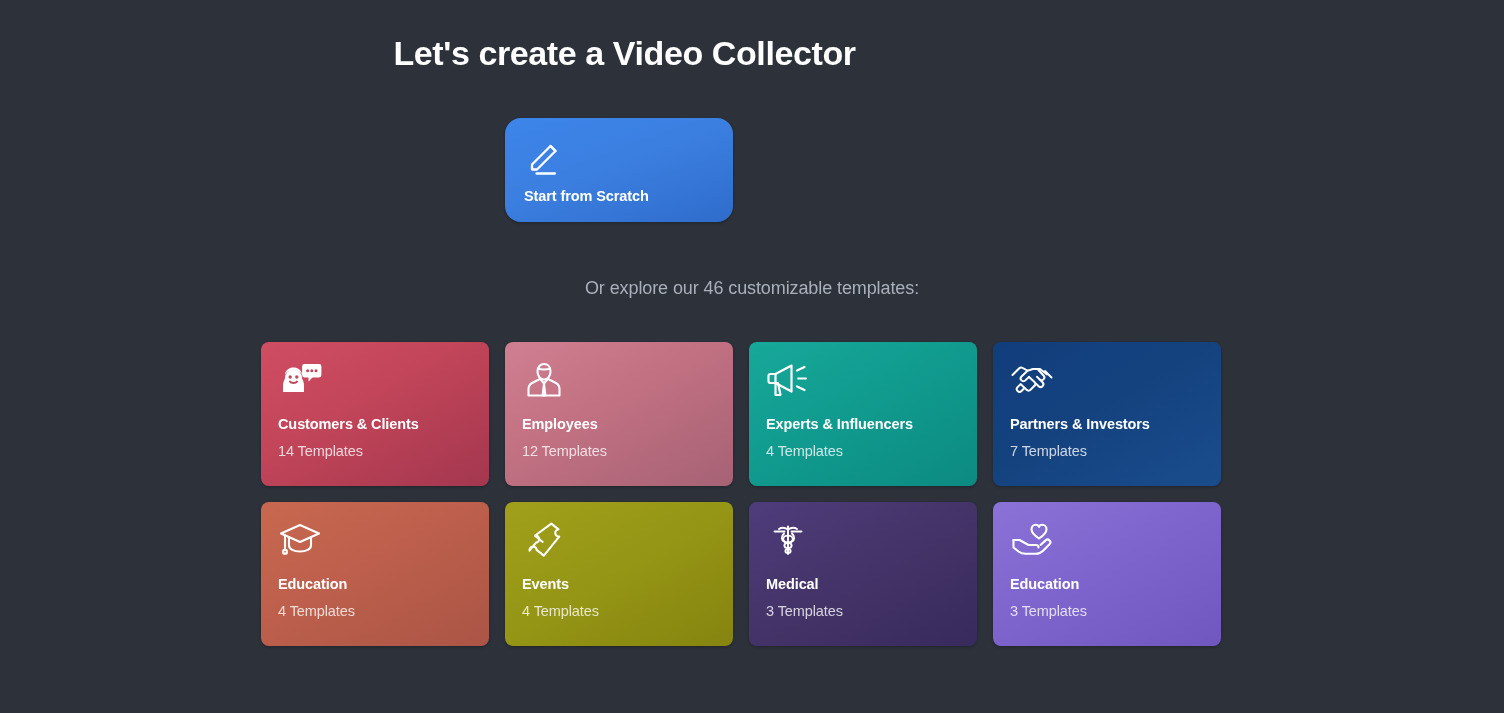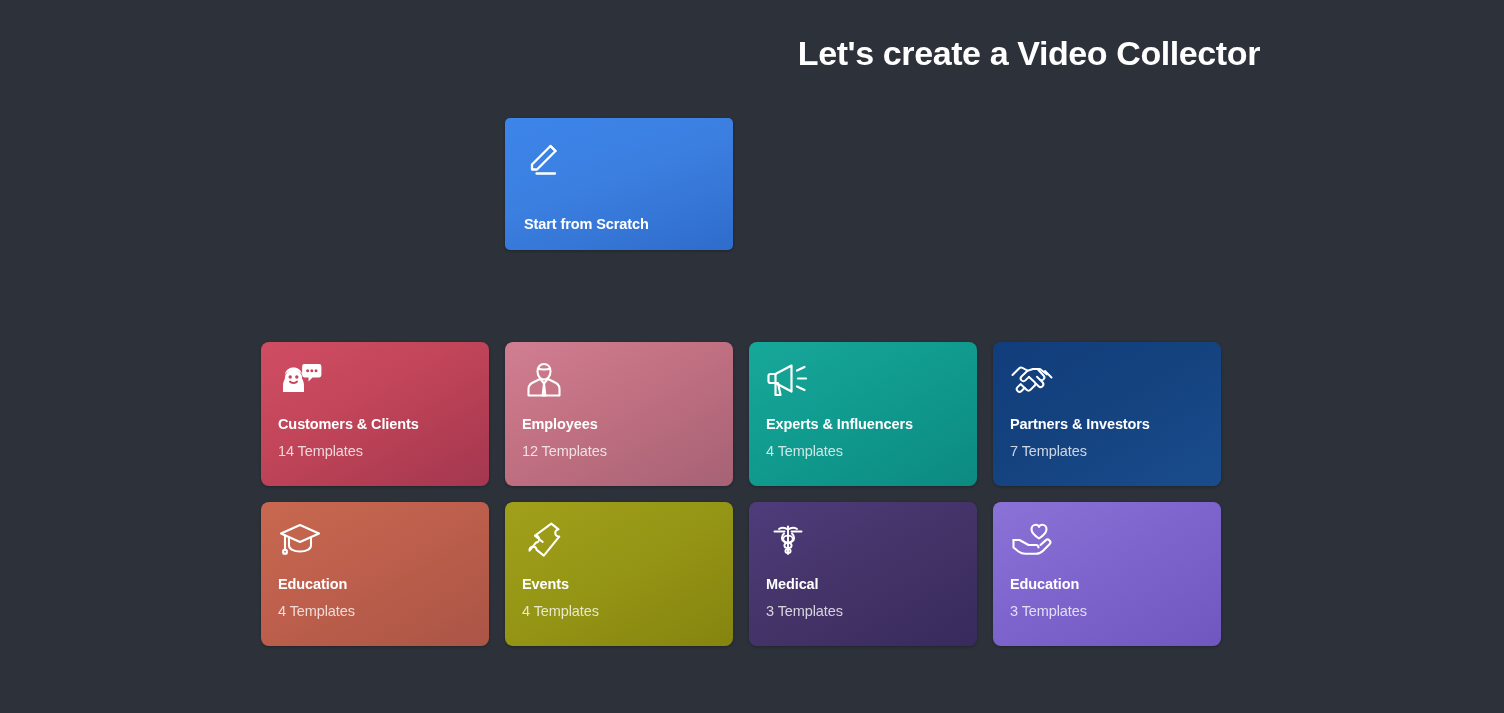--- a/index.html
+++ b/index.html
@@ -21,41 +21,40 @@
     height: 713px;
     position: relative;
   }
 
   
   .page-title {
     position: absolute;
     top: 34px;
     left: 0;
     width: 1249px;
-    text-align: right;
+    text-align: center;
     font-size: 34px;
     font-weight: bold;
     color: #ffffff;
     letter-spacing: -0.4px;
-    margin-left: 11px;
   }
 
   
   .action-row {
     position: absolute;
     top: 118px;
     left: 505px;
     display: flex;
     gap: 24px;
   }
 
   .action-card {
     width: 228px;
-    height: 132px;
-    border-radius: 5px;
+    height: 104px;
+    border-radius: 16px;
     position: relative;
     cursor: pointer;
     overflow: hidden;
     box-shadow: 0 1px 3px rgba(0,0,0,0.28);
   }
 
   .action-card.scratch {
     background: linear-gradient(160deg, #3d85ea 0%, #3b7fe0 45%, #2f6ccb 100%);
   }
 
@@ -158,20 +157,21 @@
           <path d="M26.5 10 L31.5 15"></path>
           <path d="M12.5 37.5 L31 37.5"></path>
         </svg>
       </span>
       <span class="action-label">Start from Scratch</span>
     </div>
 
 
   </div>
 
+  <p class="subtitle">Or explore our 46 customizable templates:</p>
 
   <div class="templates-grid">
 
     <div class="template-card" style="background:linear-gradient(150deg,#d04d63 0%,#c24559 42%,#a3374f 100%);">
       <span class="template-icon">
         <svg viewBox="0 0 44 44" width="44" height="44">
           <path d="M5 27.5 C5 21 9.5 16 15.5 16 C21.5 16 26 21 26 27.5 L26 34 L5 34 Z" fill="#ffffff"></path>
           <circle cx="15.5" cy="20" r="8.6" fill="#ffffff"></circle>
           <circle cx="12.2" cy="19" r="1.7" fill="#c24559"></circle>
           <circle cx="18.8" cy="19" r="1.7" fill="#c24559"></circle>

